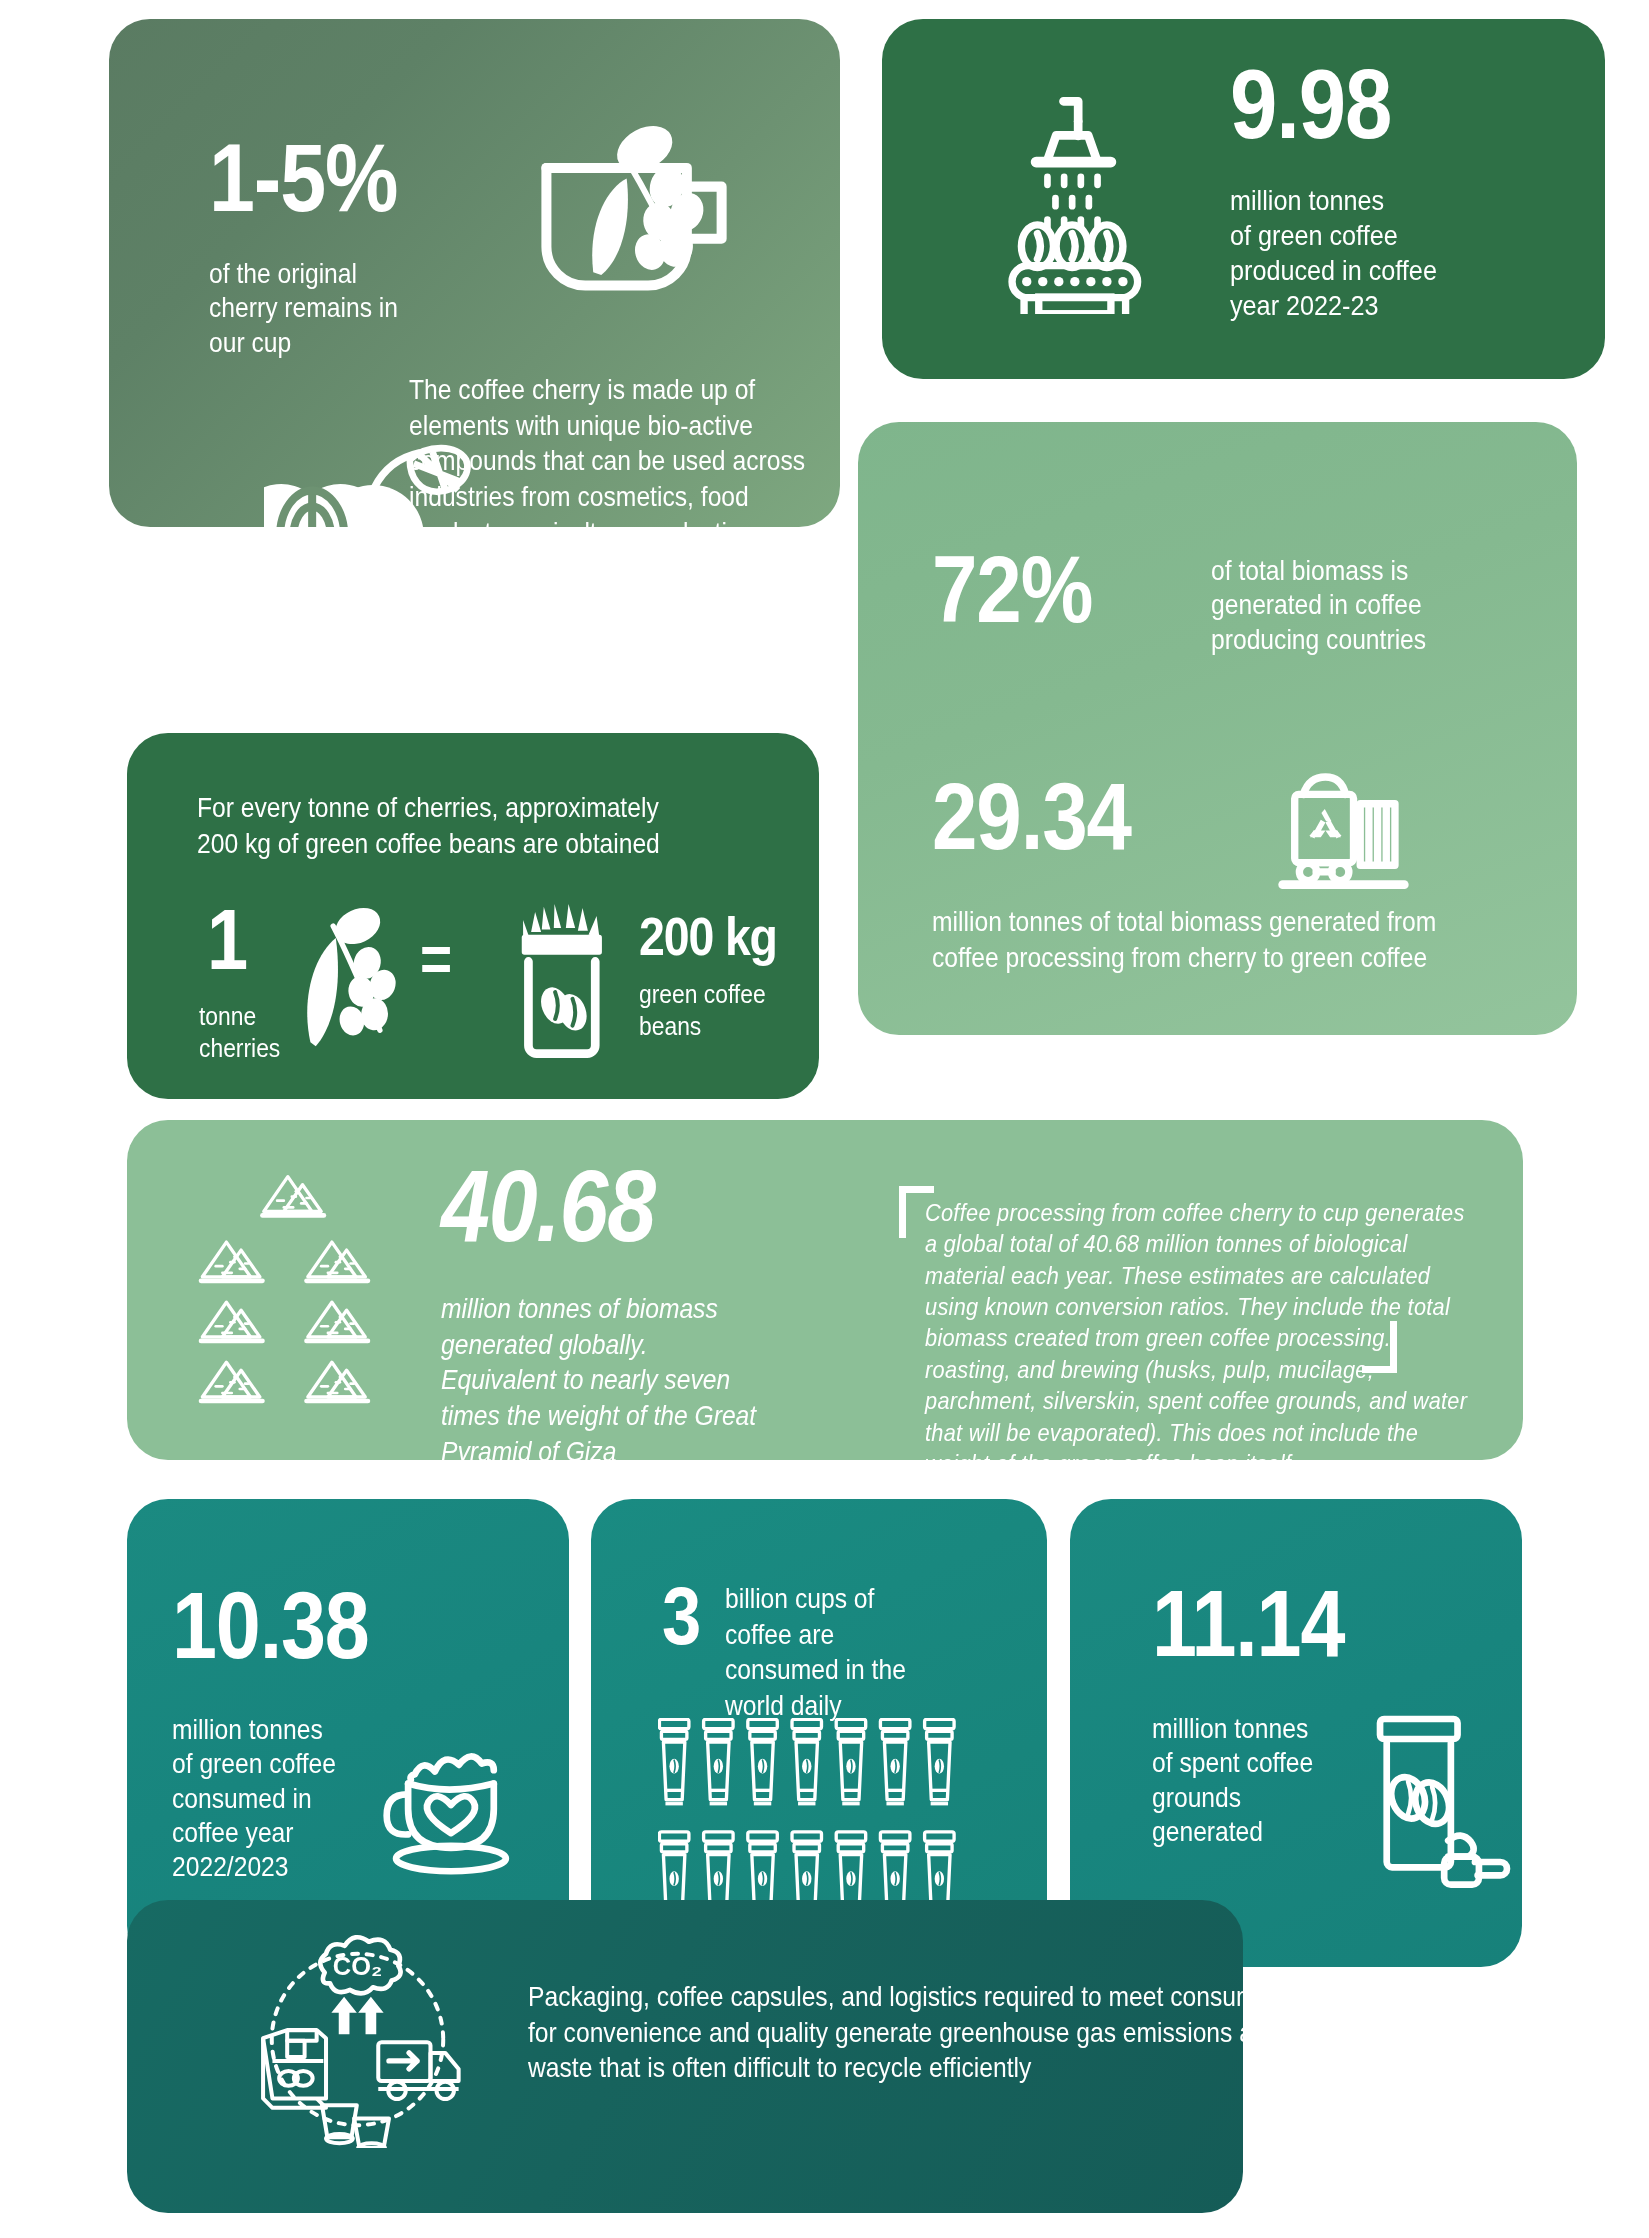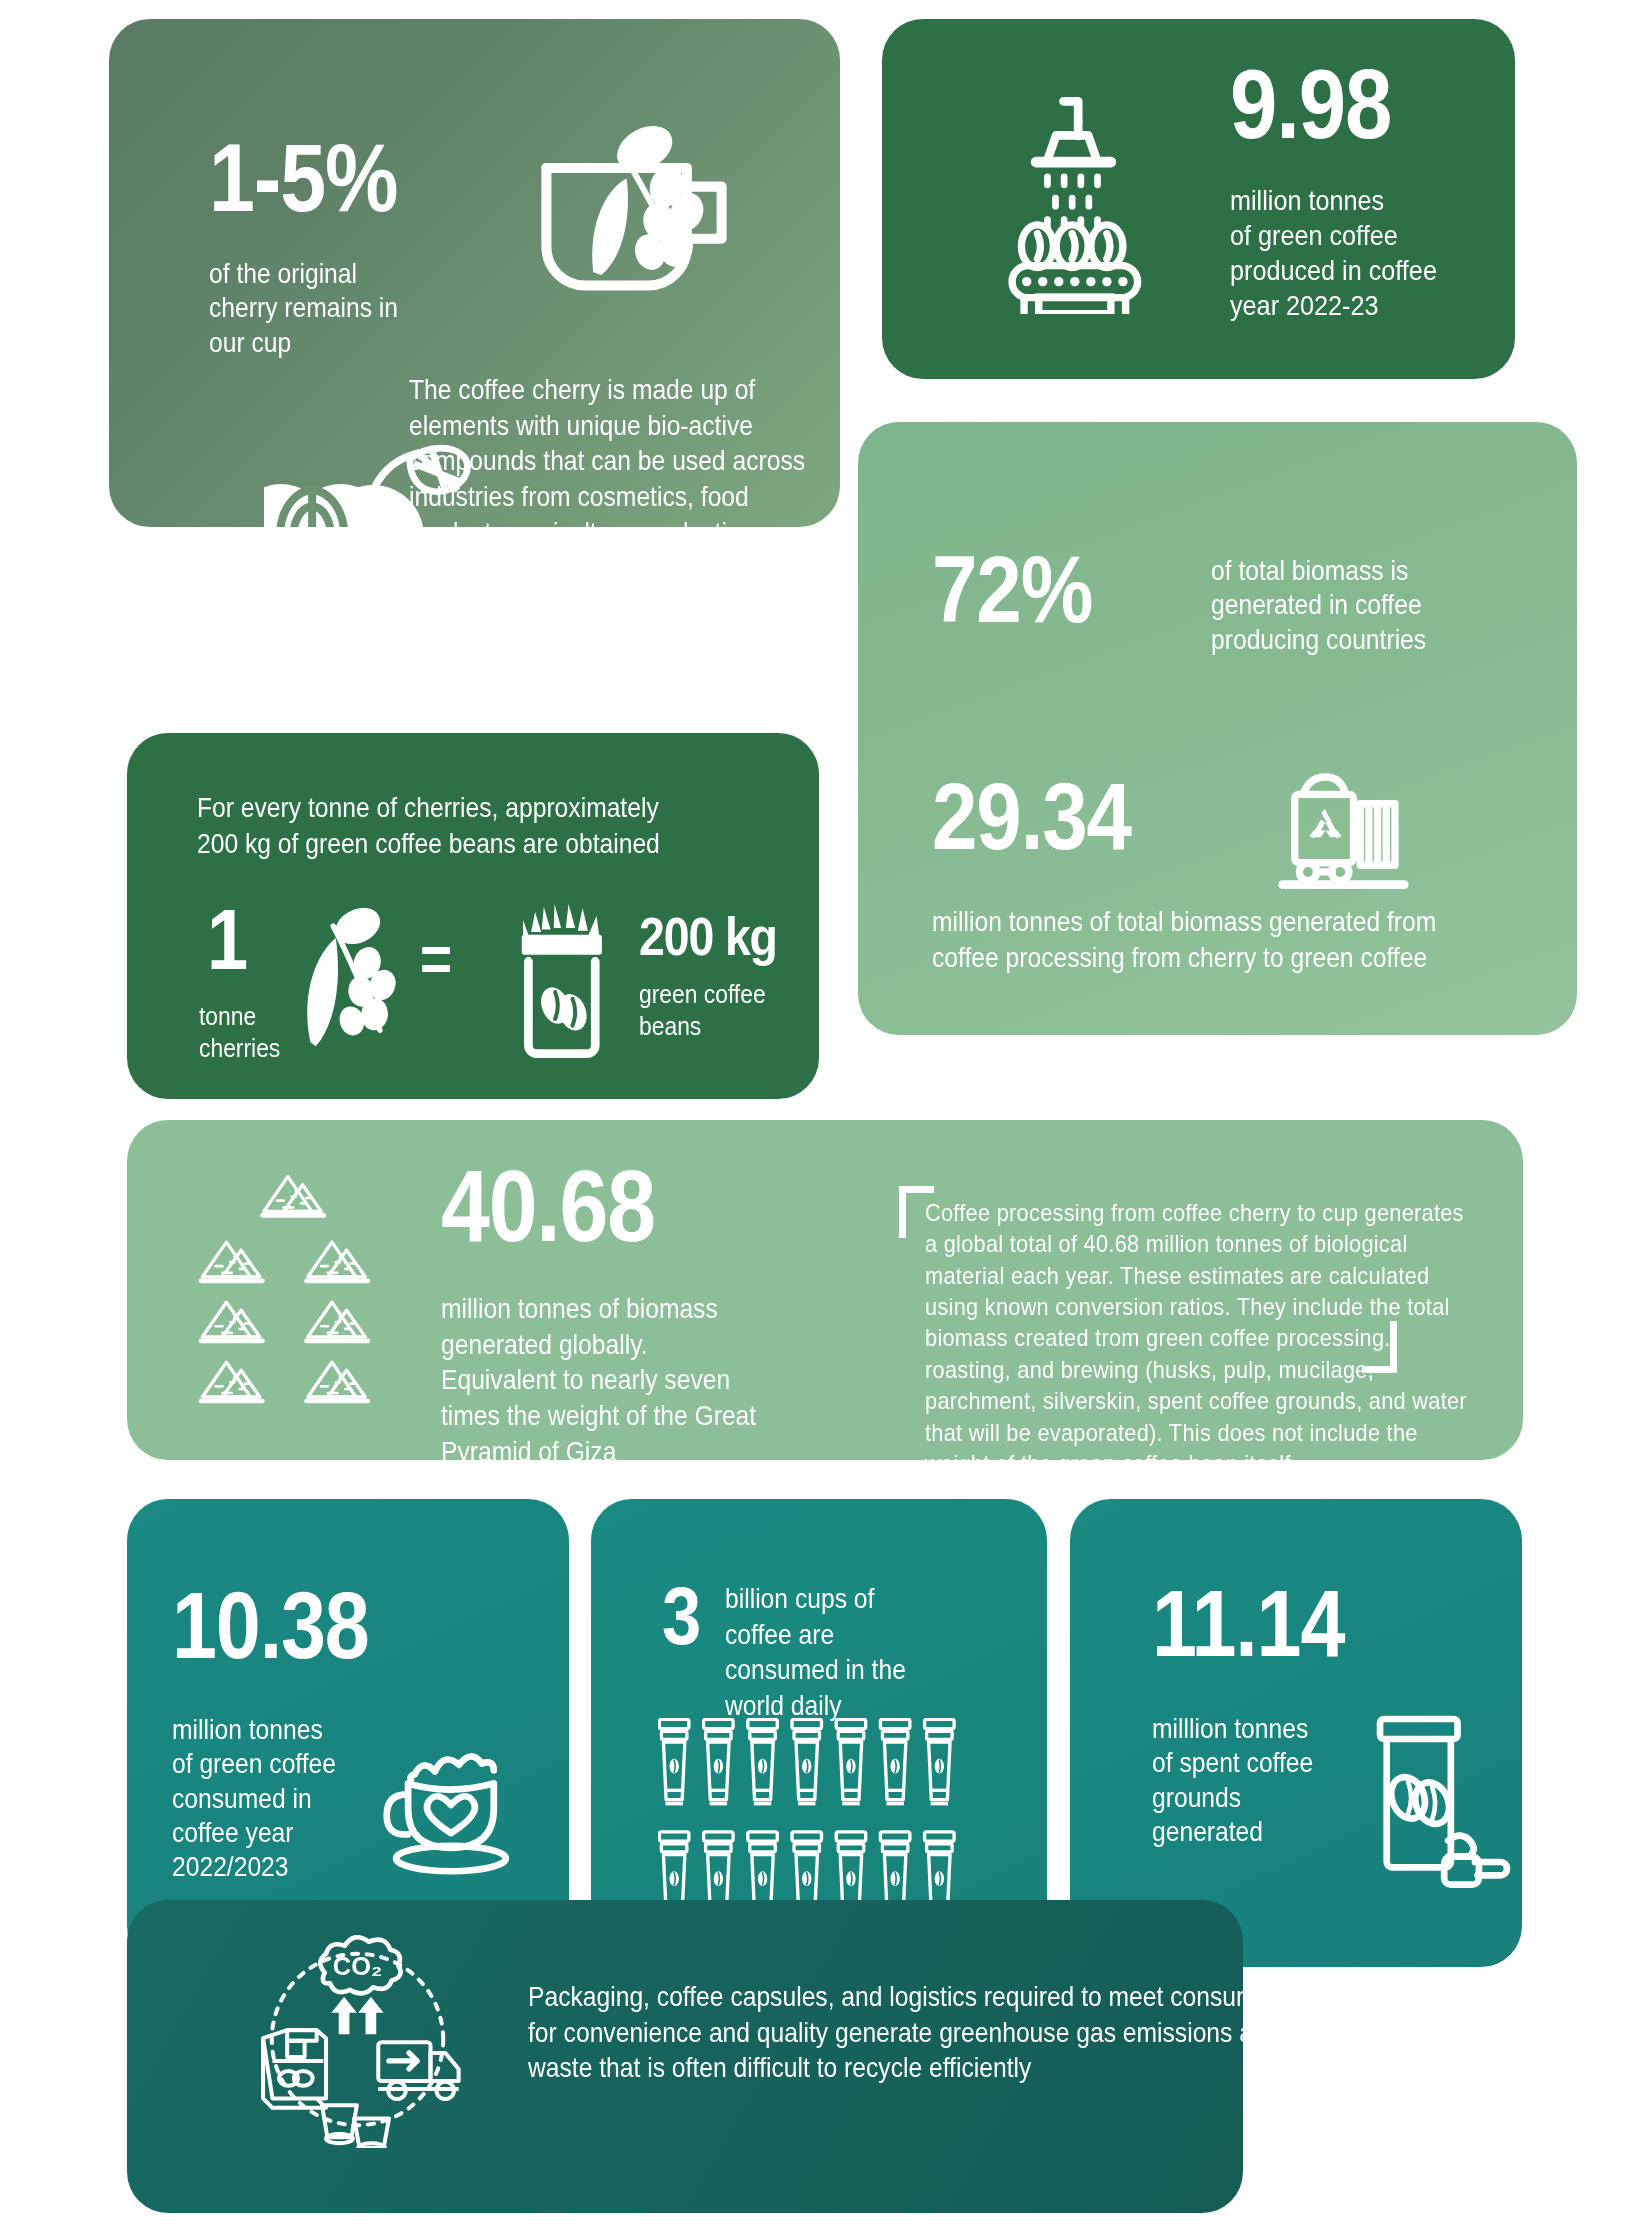--- a/index.html
+++ b/index.html
@@ -11,21 +11,21 @@
   }
   .stage { position: relative; width: 1650px; height: 2239px; background:#fff; }
 
   .card { position: absolute; border-radius: 41px; overflow: hidden; }
 
   
   .c-cherry   { background: linear-gradient(135deg, #5a7b62 0%, #5e8166 28%, #6d9272 62%, #7ea880 100%); }
   .c-dark     { background: #2e7046; }
   .c-midgreen { background: linear-gradient(160deg, #7fb58c 0%, #85b990 40%, #93c49c 100%); }
   .c-darkgrn2 { background: #2e7046; }
-  .c-lightgrn { background: #8cbf97; }
+  .c-lightgrn { background: #8cbf97; font-style: italic; }
   .c-teal     { background: linear-gradient(155deg, #1b8a81 0%, #18857e 50%, #17817a 100%); }
   .c-teal2    { background: linear-gradient(155deg, #1a8b82 0%, #178279 100%); }
   .c-tealdeep { background: linear-gradient(120deg, #176a63 0%, #17635d 45%, #155c57 100%); }
 
   
   .bignum {
     color:#fff; font-weight:700; letter-spacing:-1.3px;
     font-family:"Liberation Sans", sans-serif;
     line-height: .92;
     transform: scaleX(.86);
@@ -100,21 +100,21 @@
         </g>
         <g fill="none" stroke="#6d9272" stroke-width="12" stroke-linecap="round">
           <path d="M72 152 v-68"></path>
           <path d="M24 152 a48 68 0 0 1 96 0"></path>
           <path d="M44 152 a28 44 0 0 1 56 0"></path>
         </g>
       </svg>
     </div>
   </div>
 
-  <div class="card c-dark" style="left:882px; top:19px; width:633px; height:360px;">
+  <div class="card c-dark" style="left:882px; top:19px; width:723px; height:360px;">
 
     <div class="ico" style="left:110px; top:74px; width:167px; height:221px;">
       <svg viewBox="0 0 250 330" width="167" height="221">
         <g fill="none" stroke="#ffffff" stroke-width="13" stroke-linecap="round" stroke-linejoin="round">
           <path d="M107 12 h22 v30"></path>
           <path d="M129 42 v22"></path>
           <path d="M82 103 l14 -40 h48 l14 40 z"></path>
           <path d="M66 103 h112" stroke-width="16"></path>
         </g>
         <g fill="#ffffff">

